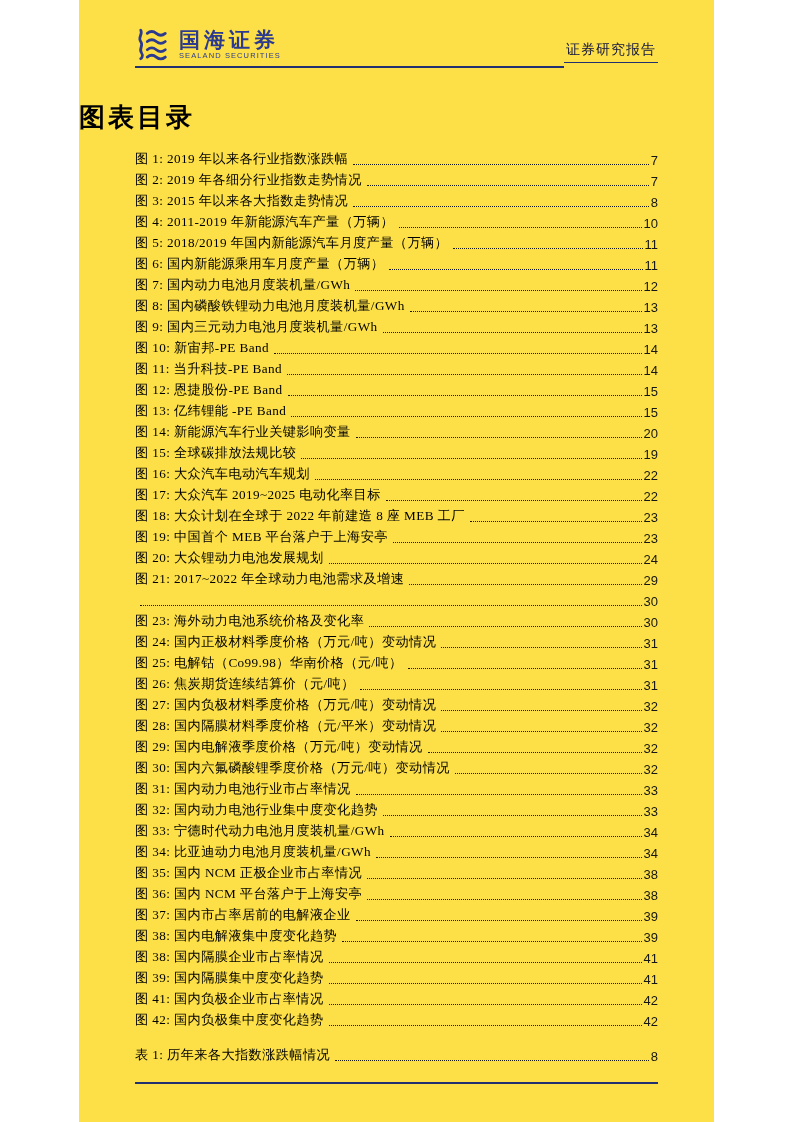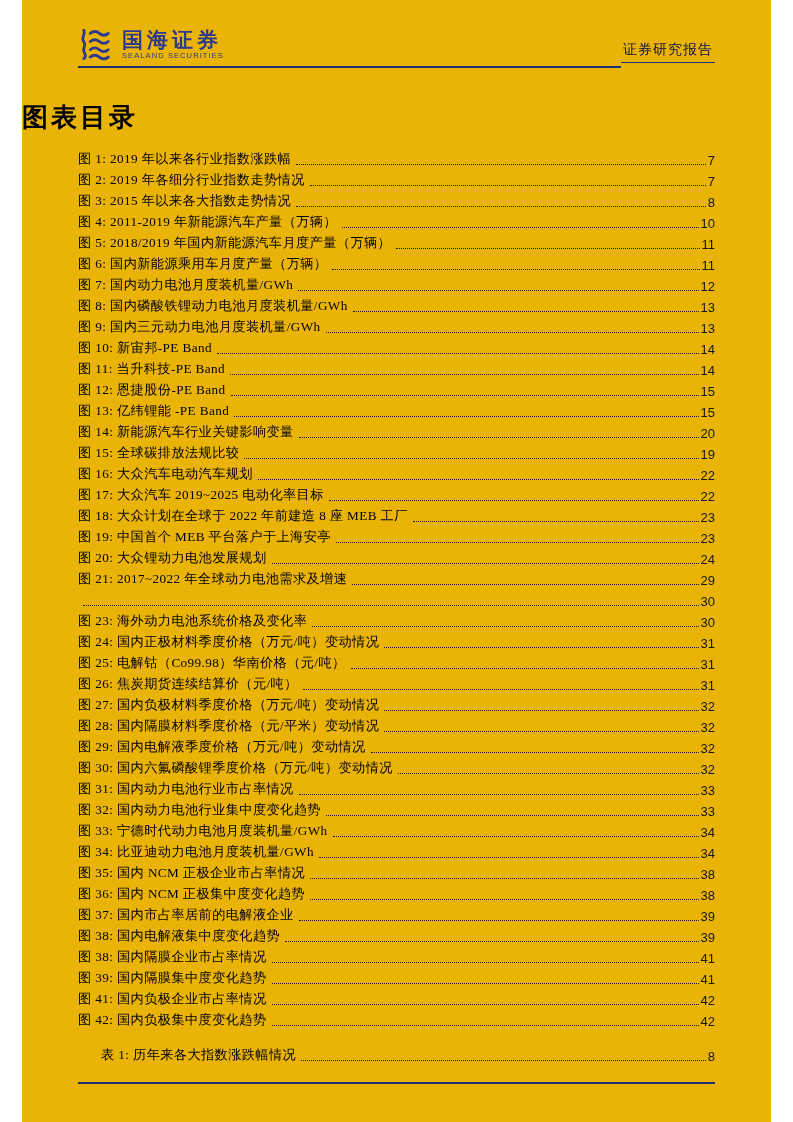--- a/index.html
+++ b/index.html
@@ -1,22 +1,22 @@
 <!DOCTYPE html>
 <html><head>
 <meta charset="utf-8">
 <style>
   * { box-sizing: border-box; }
   html, body { margin: 0; padding: 0; background: #ffffff; }
   .page {
     position: relative;
-    width: 749px;
+    width: 635px;
     height: 1122px;
     margin: 0 auto;
-    background: #eab308;
+    background: #fde047;
     font-family: "Liberation Serif", "DejaVu Serif", serif;
     color: #000;
     overflow: hidden;
   }
 
   
   .header { position: relative; margin: 26px 56px 0 56px; height: 42px; }
   .brand { position: absolute; left: 0; top: 0; display: flex; align-items: center; }
   .brand-mark { width: 36px; height: 36px; margin-right: 8px; }
   .brand-text { display: flex; flex-direction: column; line-height: 1; }
@@ -67,21 +67,21 @@
     min-width: 12px;
     border-bottom: 1.6px dotted #1a1a1a;
     margin: 0 2px 3.5px 5px;
   }
   .toc-page {
     font-family: "Liberation Sans", sans-serif;
     font-size: 13px;
     color: #161616;
     white-space: nowrap;
   }
-  .table-toc { margin-top: 14px; margin-left: 23px; }
+  .table-toc { margin-top: 14px; }
 
   
   .footer-rule {
     position: absolute; left: 56px; right: 56px; bottom: 38px;
     height: 2px; background: #203070;
   }
   .footer {
     position: absolute; left: 56px; right: 54px; bottom: 6px;
     display: flex; justify-content: space-between; align-items: flex-start;
   }
@@ -325,21 +325,21 @@
           <span class="toc-page">34</span>
         </li>
 
         <li class="toc-row">
           <span class="toc-label">图 35: 国内 NCM 正极企业市占率情况</span>
           <span class="leader"></span>
           <span class="toc-page">38</span>
         </li>
 
         <li class="toc-row">
-          <span class="toc-label">图 36: 国内 NCM 正极集中度变化趋势</span>
+          <span class="toc-label">图 36: 国内 NCM 平台落户于上海安亭</span>
           <span class="leader"></span>
           <span class="toc-page">38</span>
         </li>
 
         <li class="toc-row">
           <span class="toc-label">图 37: 国内市占率居前的电解液企业</span>
           <span class="leader"></span>
           <span class="toc-page">39</span>
         </li>
 

